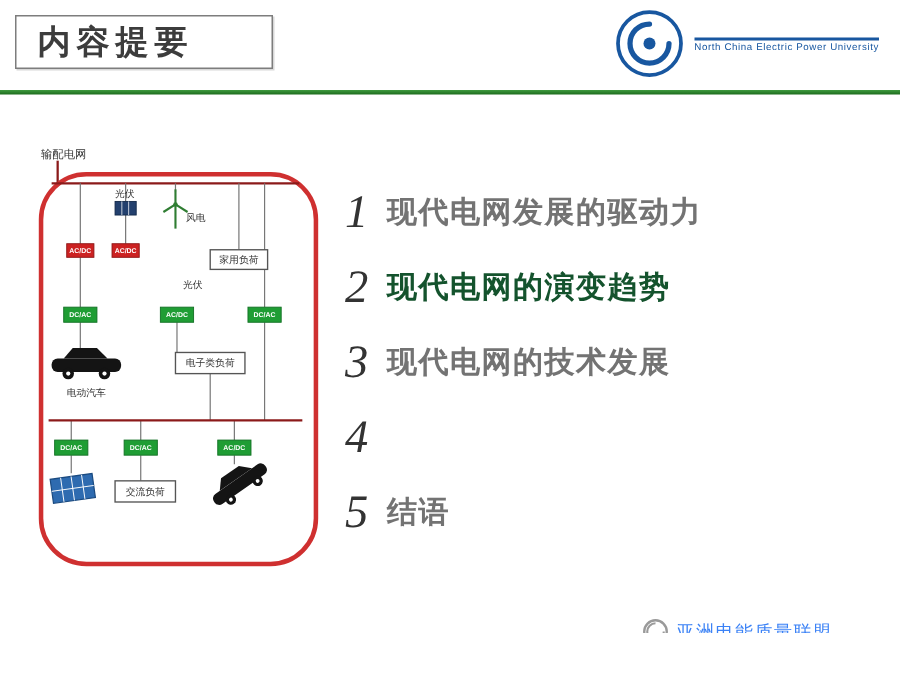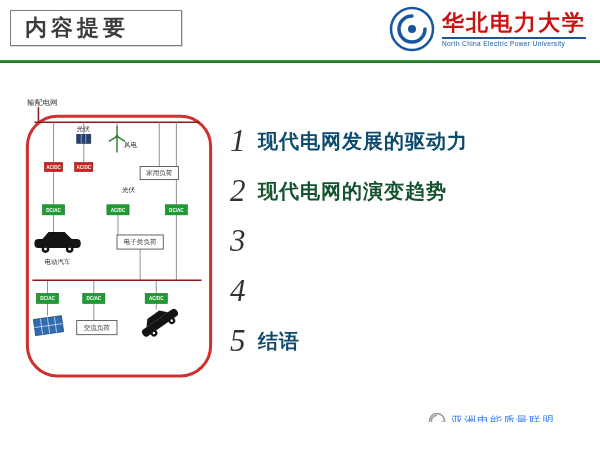--- a/index.html
+++ b/index.html
@@ -40,21 +40,21 @@
   .t7  { font-size:7.5px; fill:#333; }
   .turbine line { stroke:#2f7d32; stroke-width:1.4; }
   .carfill { fill:#141414; }
   
   .toc { position:absolute; left:230px; top:116px; width:360px; }
   .toc-item { display:flex; align-items:center; height:50px; }
   .toc-num {
     font-family:"Liberation Serif", serif; font-style:italic;
     font-size:31px; color:#333; width:28px; flex:none;
   }
-  .toc-label { font-size:20px; font-weight:700; color:#0c4a6e; letter-spacing:1px; }
+  .toc-label { font-size:20px; font-weight:700; color:#737373; letter-spacing:1px; }
   .toc-item.highlight .toc-label { color:#14532d; }
   
   .footer { position:absolute; left:428px; top:412px; display:flex; align-items:center; gap:5px; }
   .footer-text { font-size:12px; color:#3b82f6; letter-spacing:1px; }
 </style>
 </head>
 <body>
 
 <div class="slide">
 
@@ -62,21 +62,20 @@
     <span>内容提要</span>
   </div>
 
   <div class="logo">
     <svg width="46" height="46" viewBox="0 0 46 46">
       <circle cx="23" cy="23" r="21" fill="#fff" stroke="#1857a0" stroke-width="2.5"></circle>
       <path d="M23 10 a13 13 0 1 0 13 13" fill="none" stroke="#1857a0" stroke-width="3.5" stroke-linecap="round"></path>
       <circle cx="23" cy="23" r="4" fill="#1857a0"></circle>
     </svg>
     <div class="logo-text">
-      <div class="logo-cn">华北电力大学</div>
       <div class="logo-divider"></div>
       <div class="logo-en">North China Electric Power University</div>
     </div>
   </div>
 
   <div class="header-rule"></div>
 
   <div class="diagram">
     <svg viewBox="0 0 190 290" width="192" height="292">
 
@@ -204,20 +203,21 @@
     <div class="toc-item">
       <span class="toc-num">1</span>
       <span class="toc-label">现代电网发展的驱动力</span>
     </div>
     <div class="toc-item highlight">
       <span class="toc-num">2</span>
       <span class="toc-label">现代电网的演变趋势</span>
     </div>
     <div class="toc-item">
       <span class="toc-num">3</span>
+      <span class="toc-label">现代电网的技术发展</span>
     </div>
     <div class="toc-item">
       <span class="toc-num">4</span>
     </div>
     <div class="toc-item">
       <span class="toc-num">5</span>
       <span class="toc-label">结语</span>
     </div>
   </div>
 

